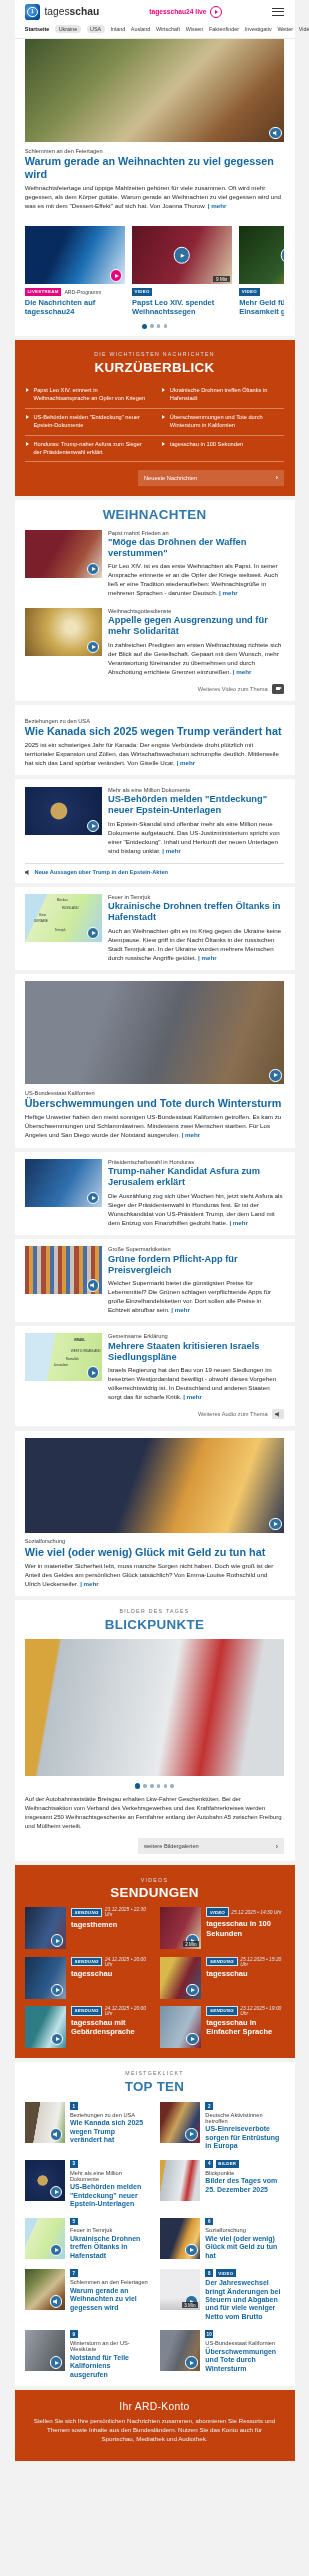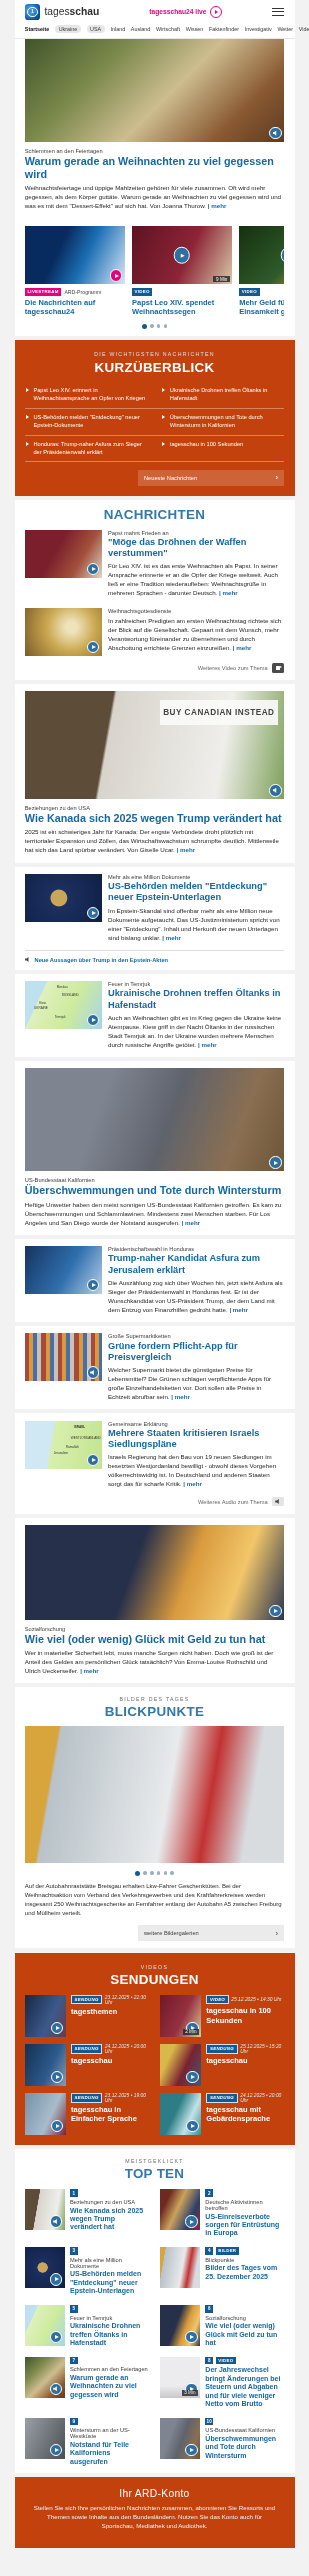--- a/index.html
+++ b/index.html
@@ -245,59 +245,54 @@
           <span>tagesschau in 100 Sekunden</span>
         </div>
     </div>
     <div class="btn on-blue">
         <span>Neueste Nachrichten</span>
         <span class="chev">›</span>
       </div>
   </div>
 
   <div class="card">
-    <h2 class="sec-title">NACHRICHTEN</h2>
+    <h2 class="sec-title">WEIHNACHTEN</h2>
     <div class="art-side">
       <div class="thumb i-balcony">
           <span class="ov">
             <span class="tri"></span>
           </span>
         </div>
       <div class="txt">
         <p class="kicker">Papst mahnt Frieden an</p>
         <h3 class="title">"Möge das Dröhnen der Waffen verstummen"</h3>
         <p class="teaser"><span>Für Leo XIV. ist es das erste Weihnachten als Papst. In seiner Ansprache erinnerte er an die Opfer der Kriege weltweit. Auch ließ er eine Tradition wiederaufleben: Weihnachtsgrüße in mehreren Sprachen - darunter Deutsch.</span> <span class="mehr">| mehr</span></p>
       </div>
     </div>
     <div class="art-side" style="margin-top:9.3px;">
       <div class="thumb i-bishop">
           <span class="ov">
             <span class="tri"></span>
           </span>
         </div>
       <div class="txt">
         <p class="kicker">Weihnachtsgottesdienste</p>
+        <h3 class="title">Appelle gegen Ausgrenzung und für mehr Solidarität</h3>
         <p class="teaser"><span>In zahlreichen Predigten am ersten Weihnachtstag richtete sich der Blick auf die Gesellschaft. Gepaart mit dem Wunsch, mehr Verantwortung füreinander zu übernehmen und durch Abschottung errichtete Grenzen einzureißen.</span> <span class="mehr">| mehr</span></p>
       </div>
     </div>
     <div class="rel">
         <span>Weiteres Video zum Thema</span>
         <span class="icobox dark">
           <span class="cam"></span>
         </span>
       </div>
   </div>
 
   <div class="card">
-    <div class="thumb full i-canada" style="height:108px;">
-      <div class="phototext">BUY CANADIAN INSTEAD</div>
-      <span class="ov">
-          <span class="spk"></span>
-        </span>
-    </div>
     <p class="kicker" style="margin-top:5.7px;">Beziehungen zu den USA</p>
     <h2 class="title big">Wie Kanada sich 2025 wegen Trump verändert hat</h2>
     <p class="teaser"><span>2025 ist ein schwieriges Jahr für Kanada: Der engste Verbündete droht plötzlich mit territorialer Expansion und Zöllen, das Wirtschaftswachstum schrumpfte deutlich. Mittlerweile hat sich das Land spürbar verändert. Von Giselle Ucar.</span> <span class="mehr">| mehr</span></p>
   </div>
 
   <div class="card">
     <div class="art-side">
       <div class="thumb i-doj">
           <span class="ov">
             <span class="tri"></span>
@@ -486,47 +481,47 @@
           </div>
         <div>
             <div class="meta">
               <span class="badge brd">Sendung</span>
               <span>25.12.2025 • 15:20 Uhr</span>
             </div>
         <div class="title">tagesschau</div>
           </div>
       </div>
       <div class="vid-item">
+        <div class="thumb i-sign">
+            <span class="ov">
+              <span class="tri"></span>
+            </span>
+          </div>
+        <div>
+            <div class="meta">
+              <span class="badge brd">Sendung</span>
+              <span>24.12.2025 • 20:00 Uhr</span>
+            </div>
+        <div class="title">tagesschau mit Gebärdensprache</div>
+          </div>
+      </div>
+      <div class="vid-item">
         <div class="thumb i-simple">
             <span class="ov">
               <span class="tri"></span>
             </span>
           </div>
         <div>
             <div class="meta">
               <span class="badge brd">Sendung</span>
               <span>23.12.2025 • 19:00 Uhr</span>
             </div>
         <div class="title">tagesschau in Einfacher Sprache</div>
           </div>
       </div>
-      <div class="vid-item">
-        <div class="thumb i-sign">
-            <span class="ov">
-              <span class="tri"></span>
-            </span>
-          </div>
-        <div>
-            <div class="meta">
-              <span class="badge brd">Sendung</span>
-              <span>24.12.2025 • 20:00 Uhr</span>
-            </div>
-        <div class="title">tagesschau mit Gebärdensprache</div>
-          </div>
-      </div>
     </div>
   </div>
 
   <div class="card">
     <p class="eyebrow">MEISTGEKLICKT</p>
     <h2 class="sec-title">TOP TEN</h2>
     <div class="sm-grid" style="gap:9.3px 11.3px;">
       <div class="tt-item">
         <div class="thumb i-canada">
             <span class="ov">

